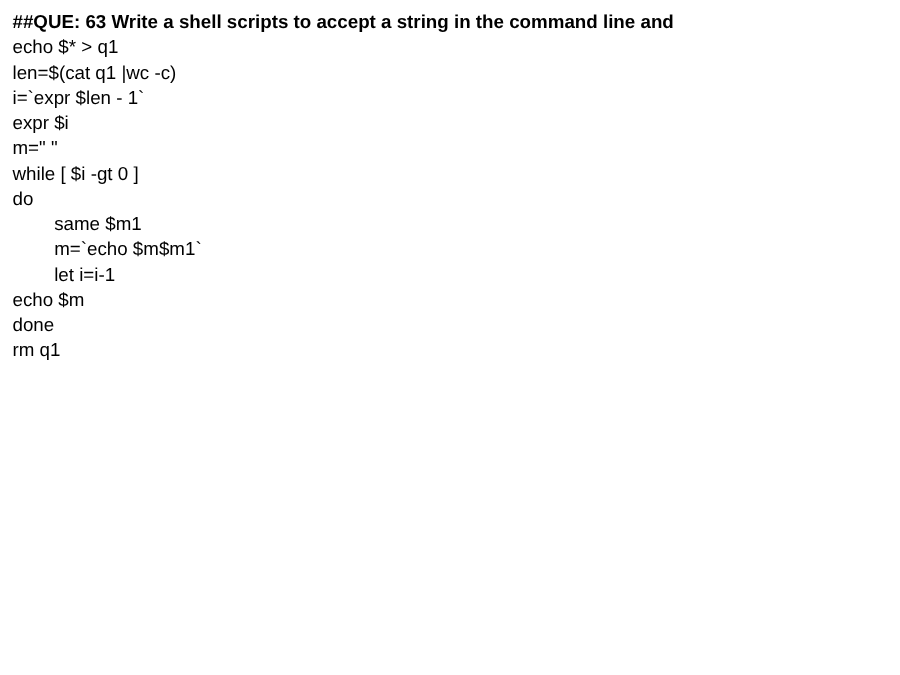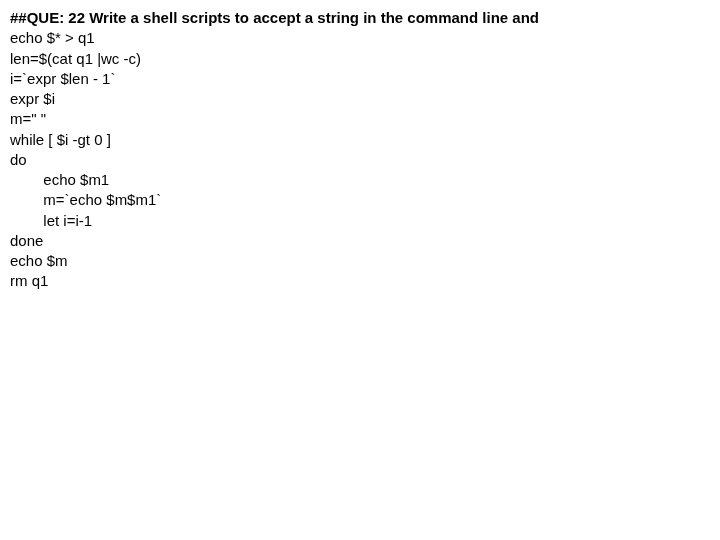--- a/index.html
+++ b/index.html
@@ -18,27 +18,27 @@
     white-space: pre;
   }
   .bold {
     font-weight: bold;
   }
 </style>
 </head>
 <body>
 
 <div id="code-block">
-    <div class="line bold">##QUE: 22 Write a shell scripts to accept a string in the command line and</div>
+    <div class="line bold">##QUE: 63 Write a shell scripts to accept a string in the command line and</div>
     <div class="line">echo $* &gt; q1</div>
     <div class="line">len=$(cat q1 |wc -c)</div>
     <div class="line">i=`expr $len - 1`</div>
     <div class="line">expr $i</div>
     <div class="line">m=" "</div>
     <div class="line">while [ $i -gt 0 ]</div>
     <div class="line">do</div>
-    <div class="line">        echo $m1</div>
+    <div class="line">        same $m1</div>
     <div class="line">        m=`echo $m$m1`</div>
     <div class="line">        let i=i-1</div>
+    <div class="line">echo $m</div>
     <div class="line">done</div>
-    <div class="line">echo $m</div>
     <div class="line">rm q1</div>
   </div>
 
 </body></html>

